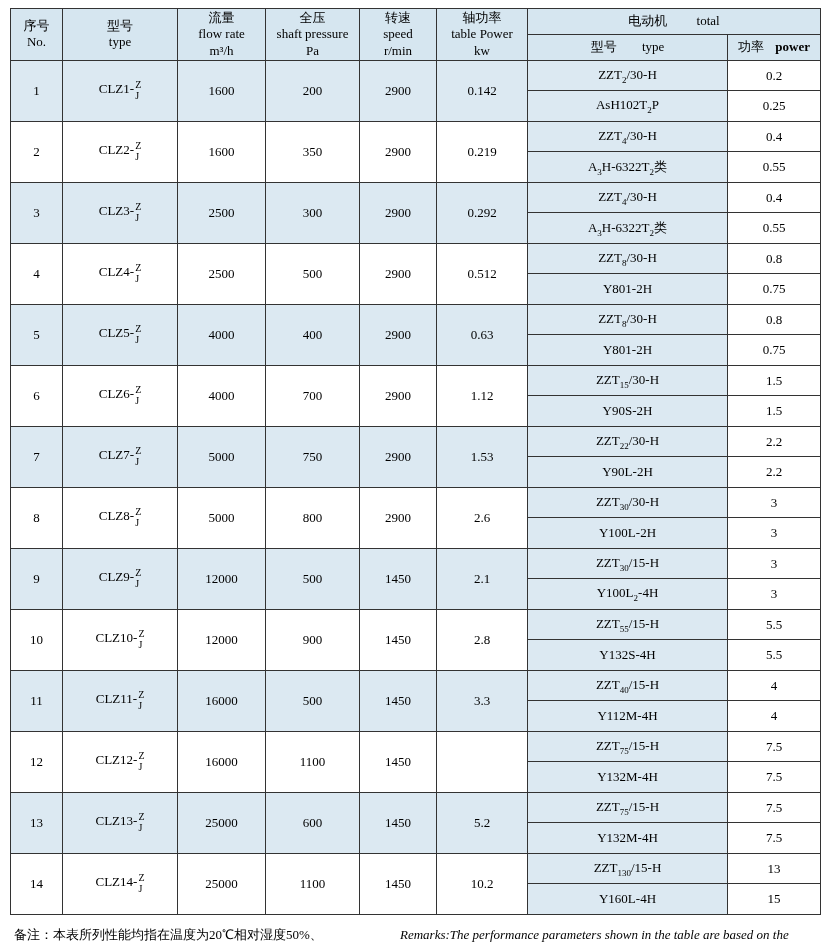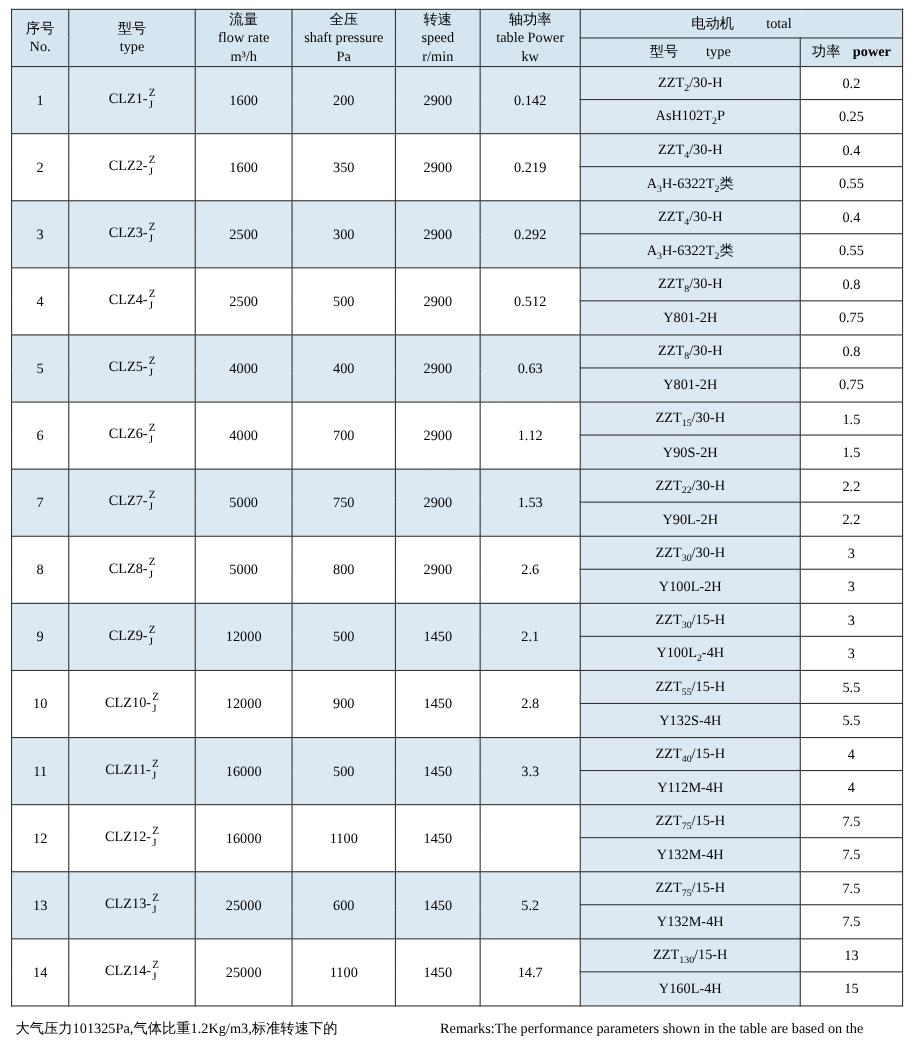--- a/index.html
+++ b/index.html
@@ -103,21 +103,21 @@
   }
   .notes-cn {
     width: 390px;
     padding-left: 4px;
     box-sizing: border-box;
   }
   .notes-en {
     width: 420px;
     box-sizing: border-box;
   }
-  .notes-en div { white-space: normal; }
+  .notes-en div { white-space: normal; font-style: italic; }
 </style>
 </head>
 <body>
 
 <div class="page">
 
   <div class="watermark">青岛润特...</div>
 
   <table class="spec">
     <colgroup>
@@ -358,33 +358,34 @@
         <tr>
           <td class="motor-type-cell">Y132M-4H</td>
           <td class="motor-power-cell">7.5</td>
         </tr>
         <tr>
           <td class="plain rownum" rowspan="2">14</td>
           <td class="plain rownum model" rowspan="2">CLZ14-<span class="zj">Z<br>J</span></td>
           <td class="plain rownum" rowspan="2">25000</td>
           <td class="plain rownum" rowspan="2">1100</td>
           <td class="plain rownum" rowspan="2">1450</td>
-          <td class="plain rownum" rowspan="2">14.7</td>
+          <td class="plain rownum" rowspan="2">10.2</td>
           <td class="motor-type-cell">ZZT<sub>130</sub>/15-H</td>
           <td class="motor-power-cell">13</td>
         </tr>
         <tr>
           <td class="motor-type-cell">Y160L-4H</td>
           <td class="motor-power-cell">15</td>
         </tr>
       </tbody>
   </table>
 
   <div class="notes">
     <div class="notes-cn">
+      <div>备注：本表所列性能均指在温度为20℃相对湿度50%、</div>
       <div>大气压力101325Pa,气体比重1.2Kg/m3,标准转速下的</div>
 
     </div>
     <div class="notes-en">
       <div>Remarks:The performance parameters shown in the table are based on the</div>
       <div>air conditions of absolute pressure 101325Pa,temerature 20℃,relative humidity50%,</div>
 
     </div>
   </div>
 

